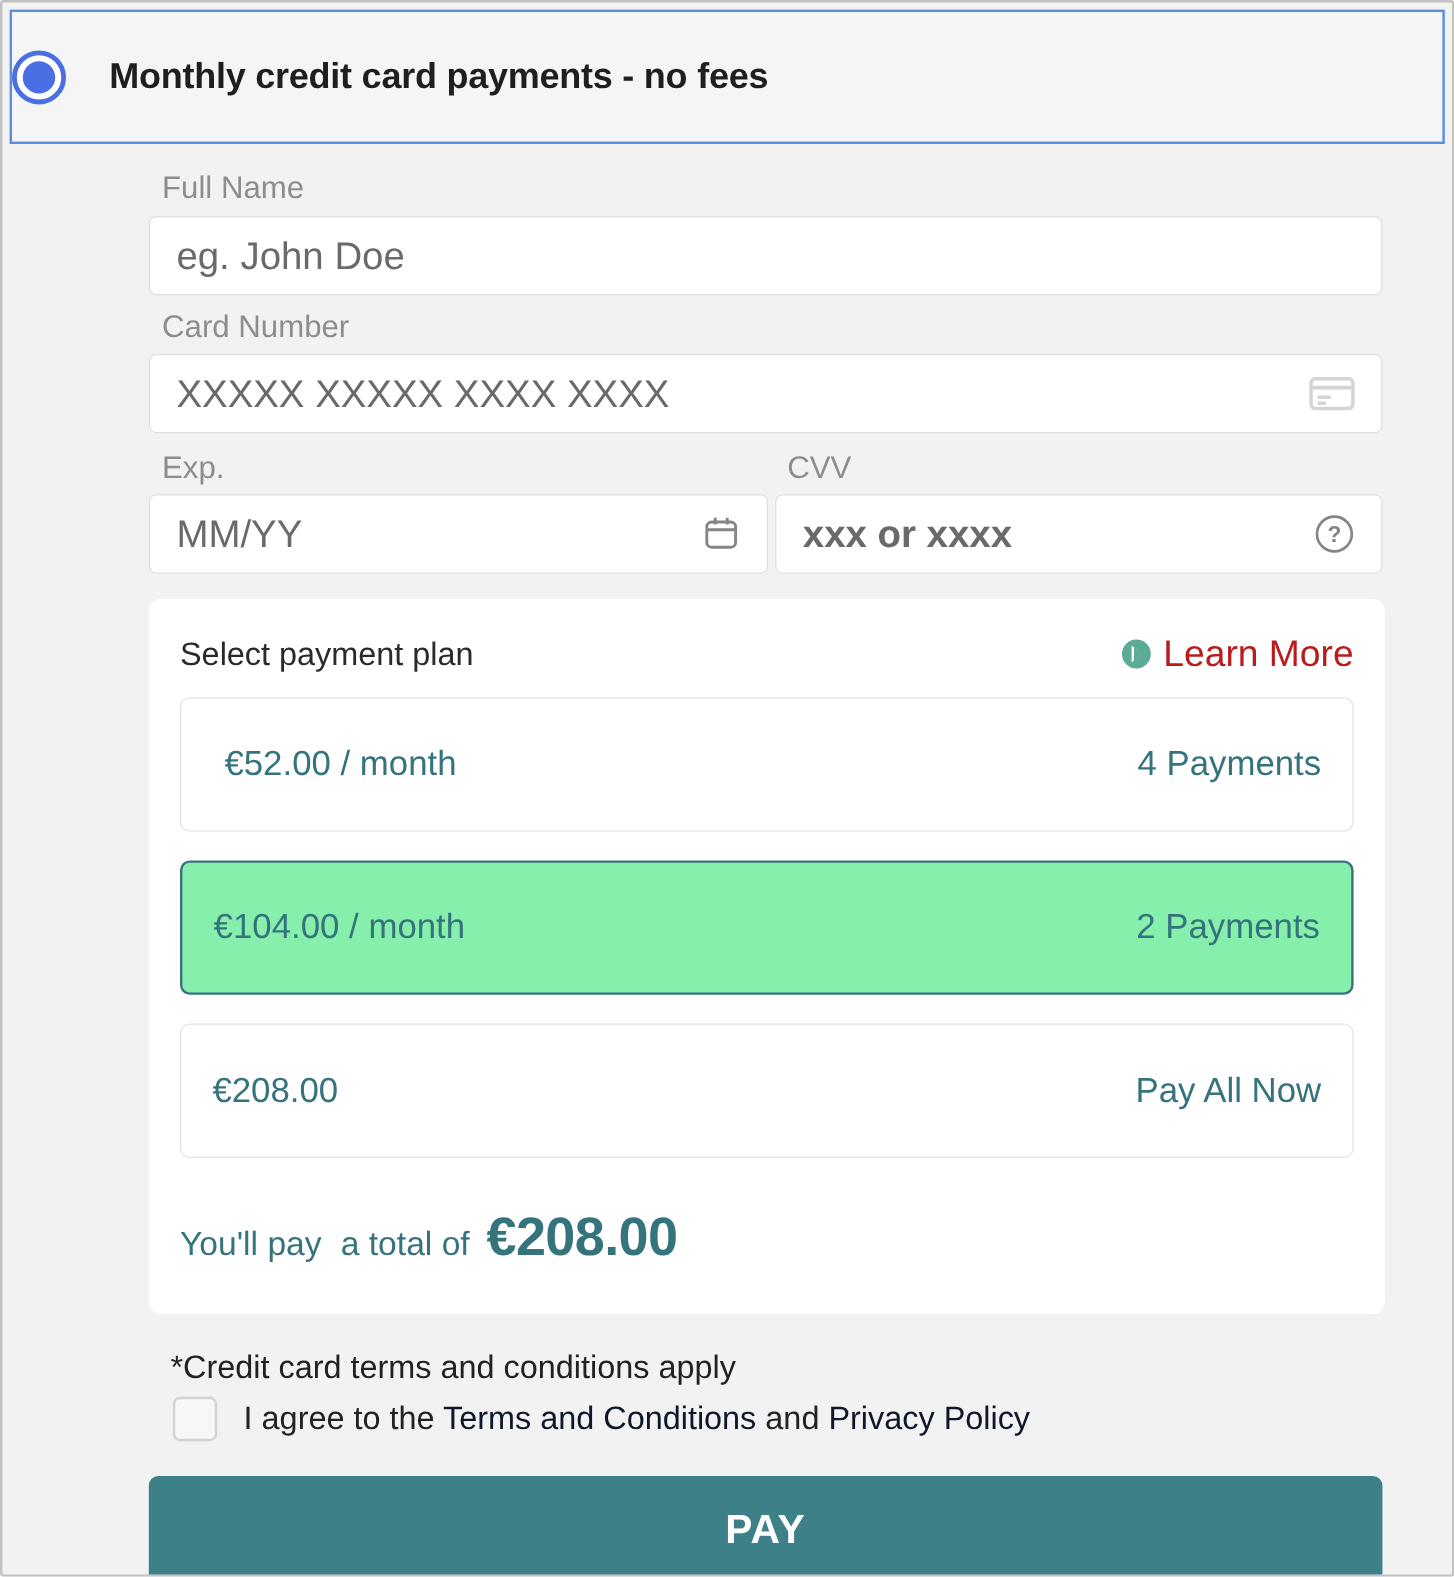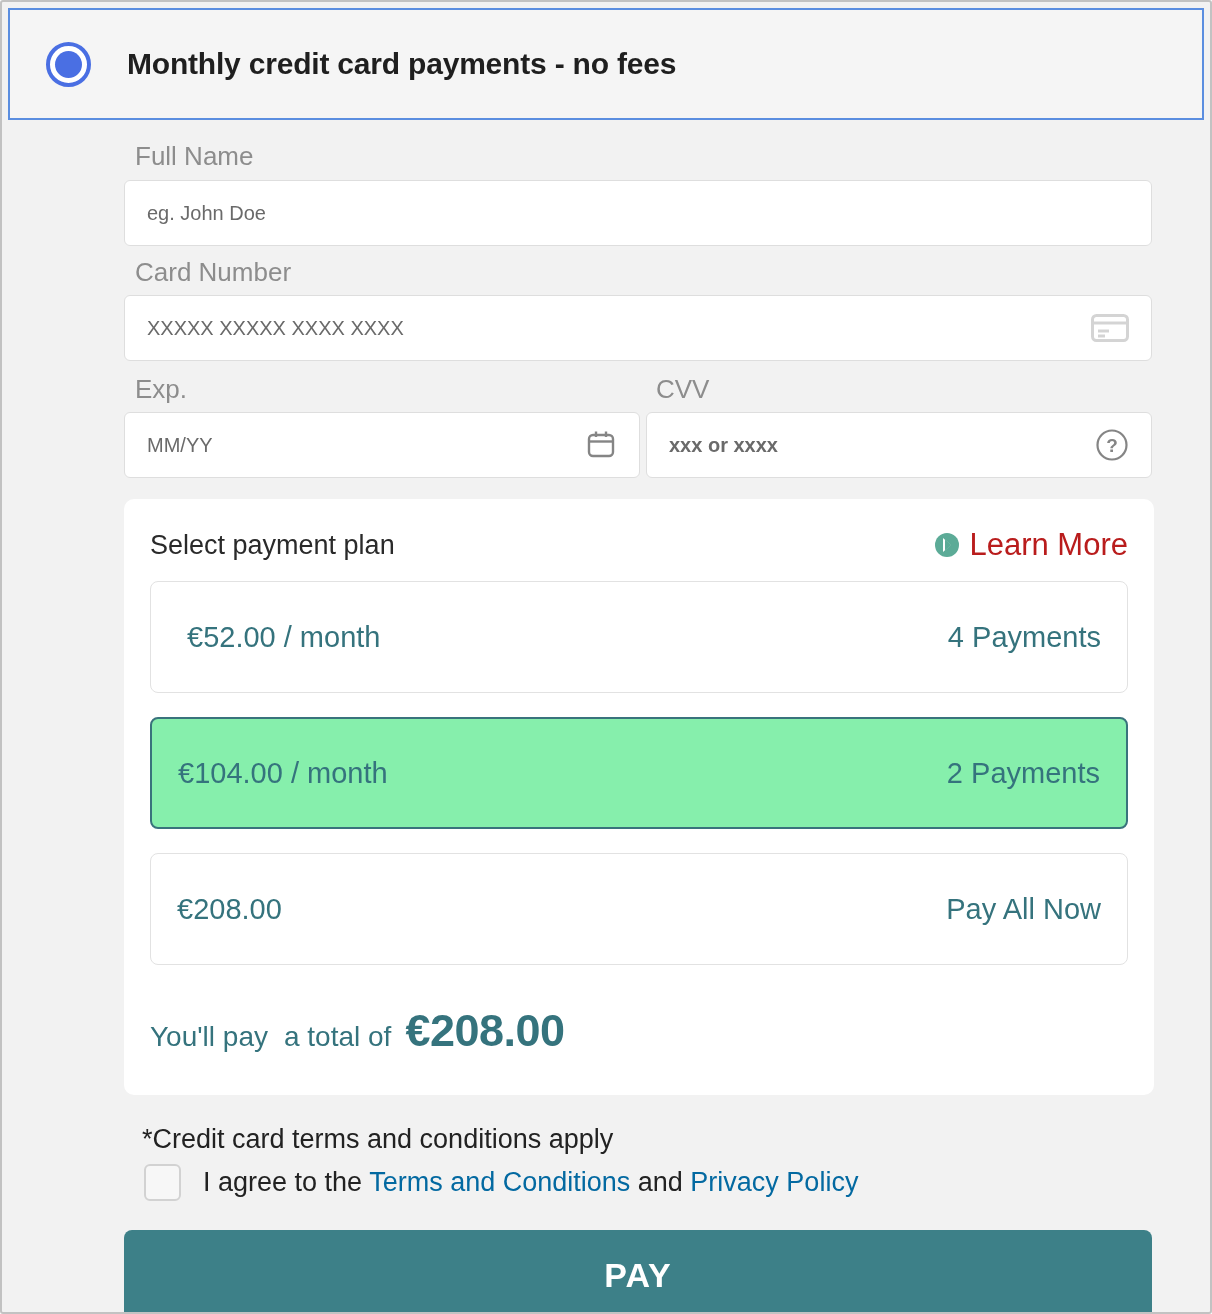--- a/index.html
+++ b/index.html
@@ -30,21 +30,20 @@
     position: absolute;
     left: 6px;
     top: 6px;
     width: 1196px;
     height: 112px;
     box-sizing: border-box;
     background: #f5f5f5;
     border: 2px solid #5b8ee0;
     display: flex;
     align-items: center;
-    padding-left: 36px;
   }
   .radio-outer {
     width: 45px;
     height: 45px;
     border-radius: 50%;
     border: 4px solid #4a6fe3;
     background: #ffffff;
     box-sizing: border-box;
     display: flex;
     align-items: center;
@@ -75,21 +74,21 @@
     position: absolute;
     box-sizing: border-box;
     background: #ffffff;
     border: 1px solid #dedede;
     border-radius: 6px;
     display: flex;
     align-items: center;
     padding: 0 22px;
   }
   .input-placeholder {
-    font-size: 20px;
+    font-size: 32px;
     color: #6a6a6a;
     flex: 1;
     white-space: nowrap;
     overflow: hidden;
   }
   .input-icon {
     flex: none;
     display: flex;
     align-items: center;
     justify-content: center;
@@ -195,21 +194,21 @@
     flex: none;
     cursor: pointer;
   }
   .agree-text {
     margin-left: 22px;
     font-size: 27px;
     color: #222222;
     white-space: nowrap;
   }
   .link-blue {
-    color: #0369a1;
+    color: #0f172a;
     cursor: pointer;
     text-align: center;
   }
 
   
   .pay-button {
     position: absolute;
     left: 122px;
     top: 1228px;
     width: 1028px;

